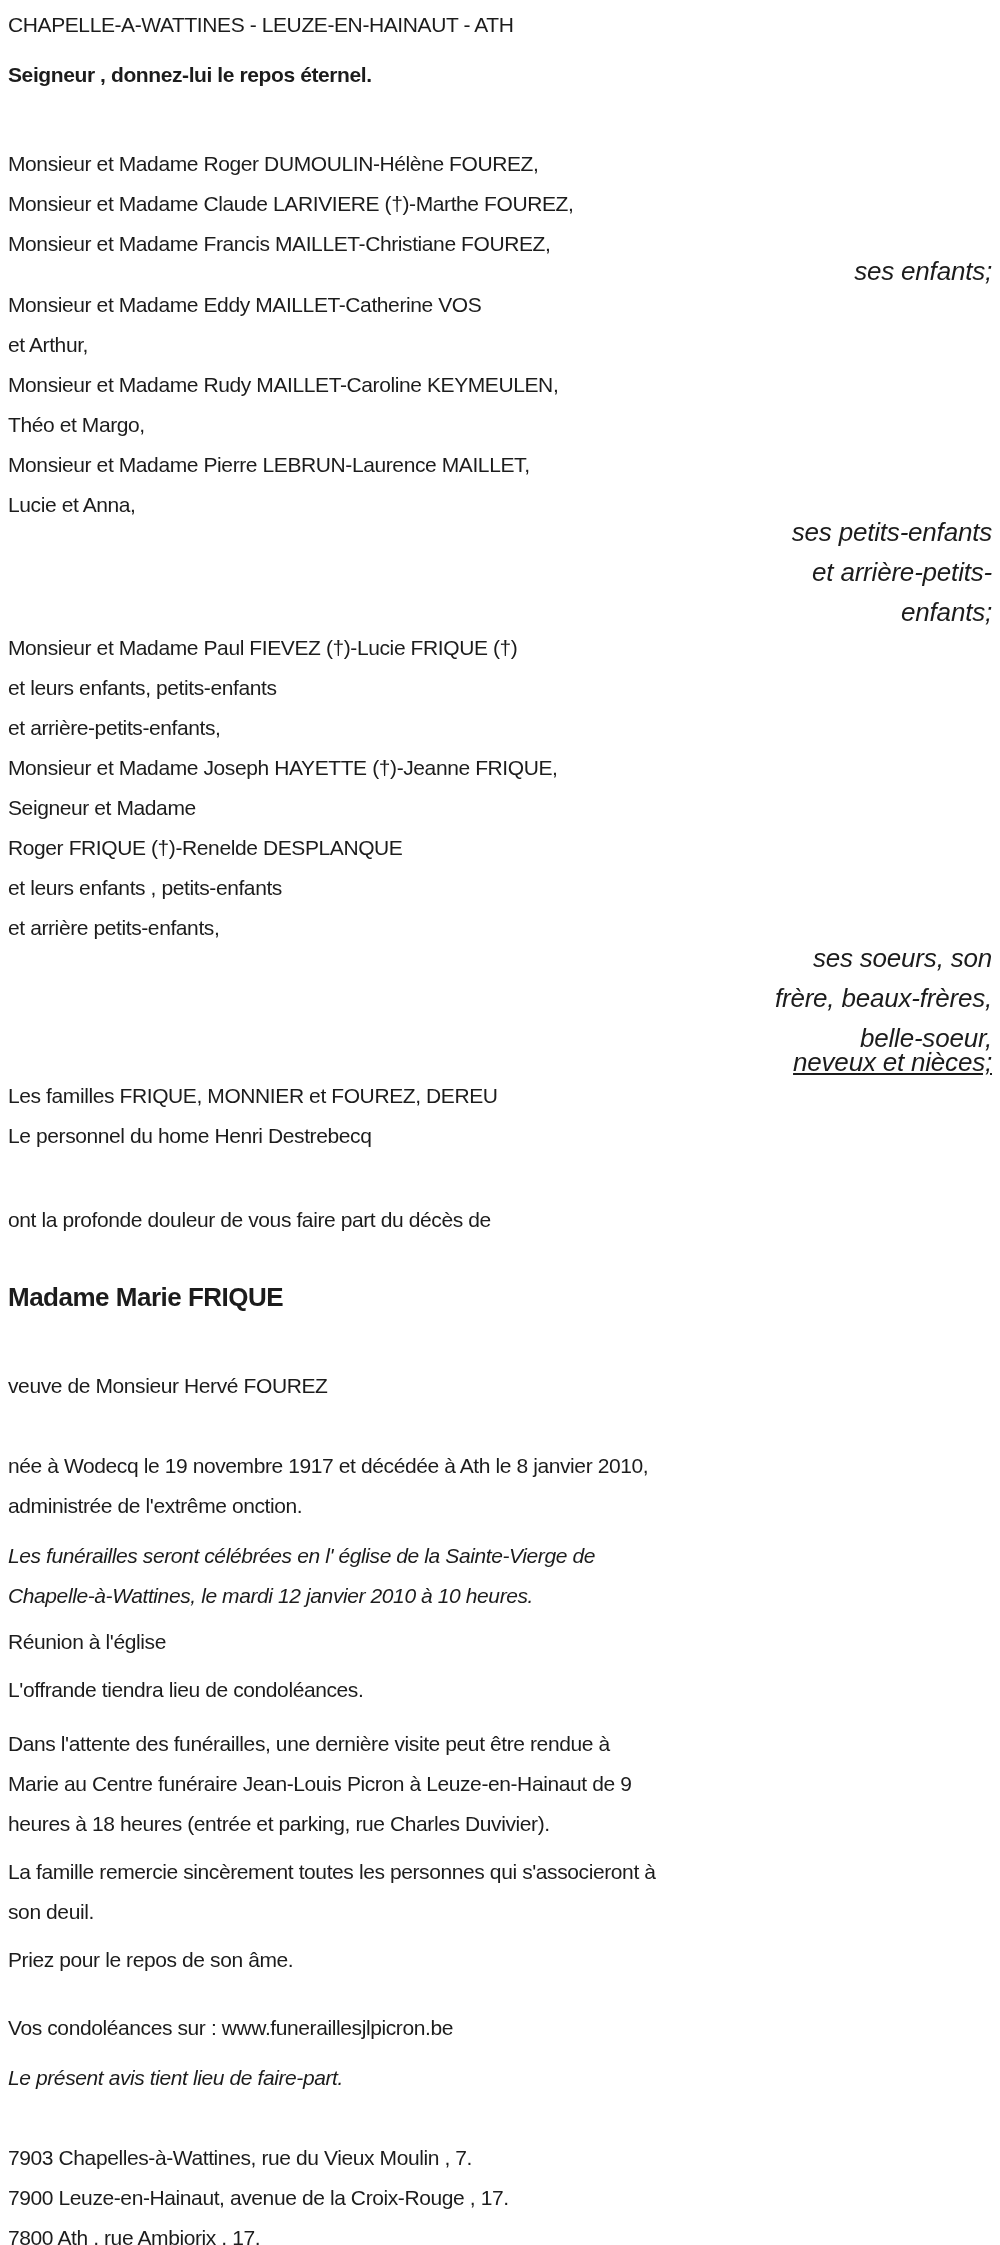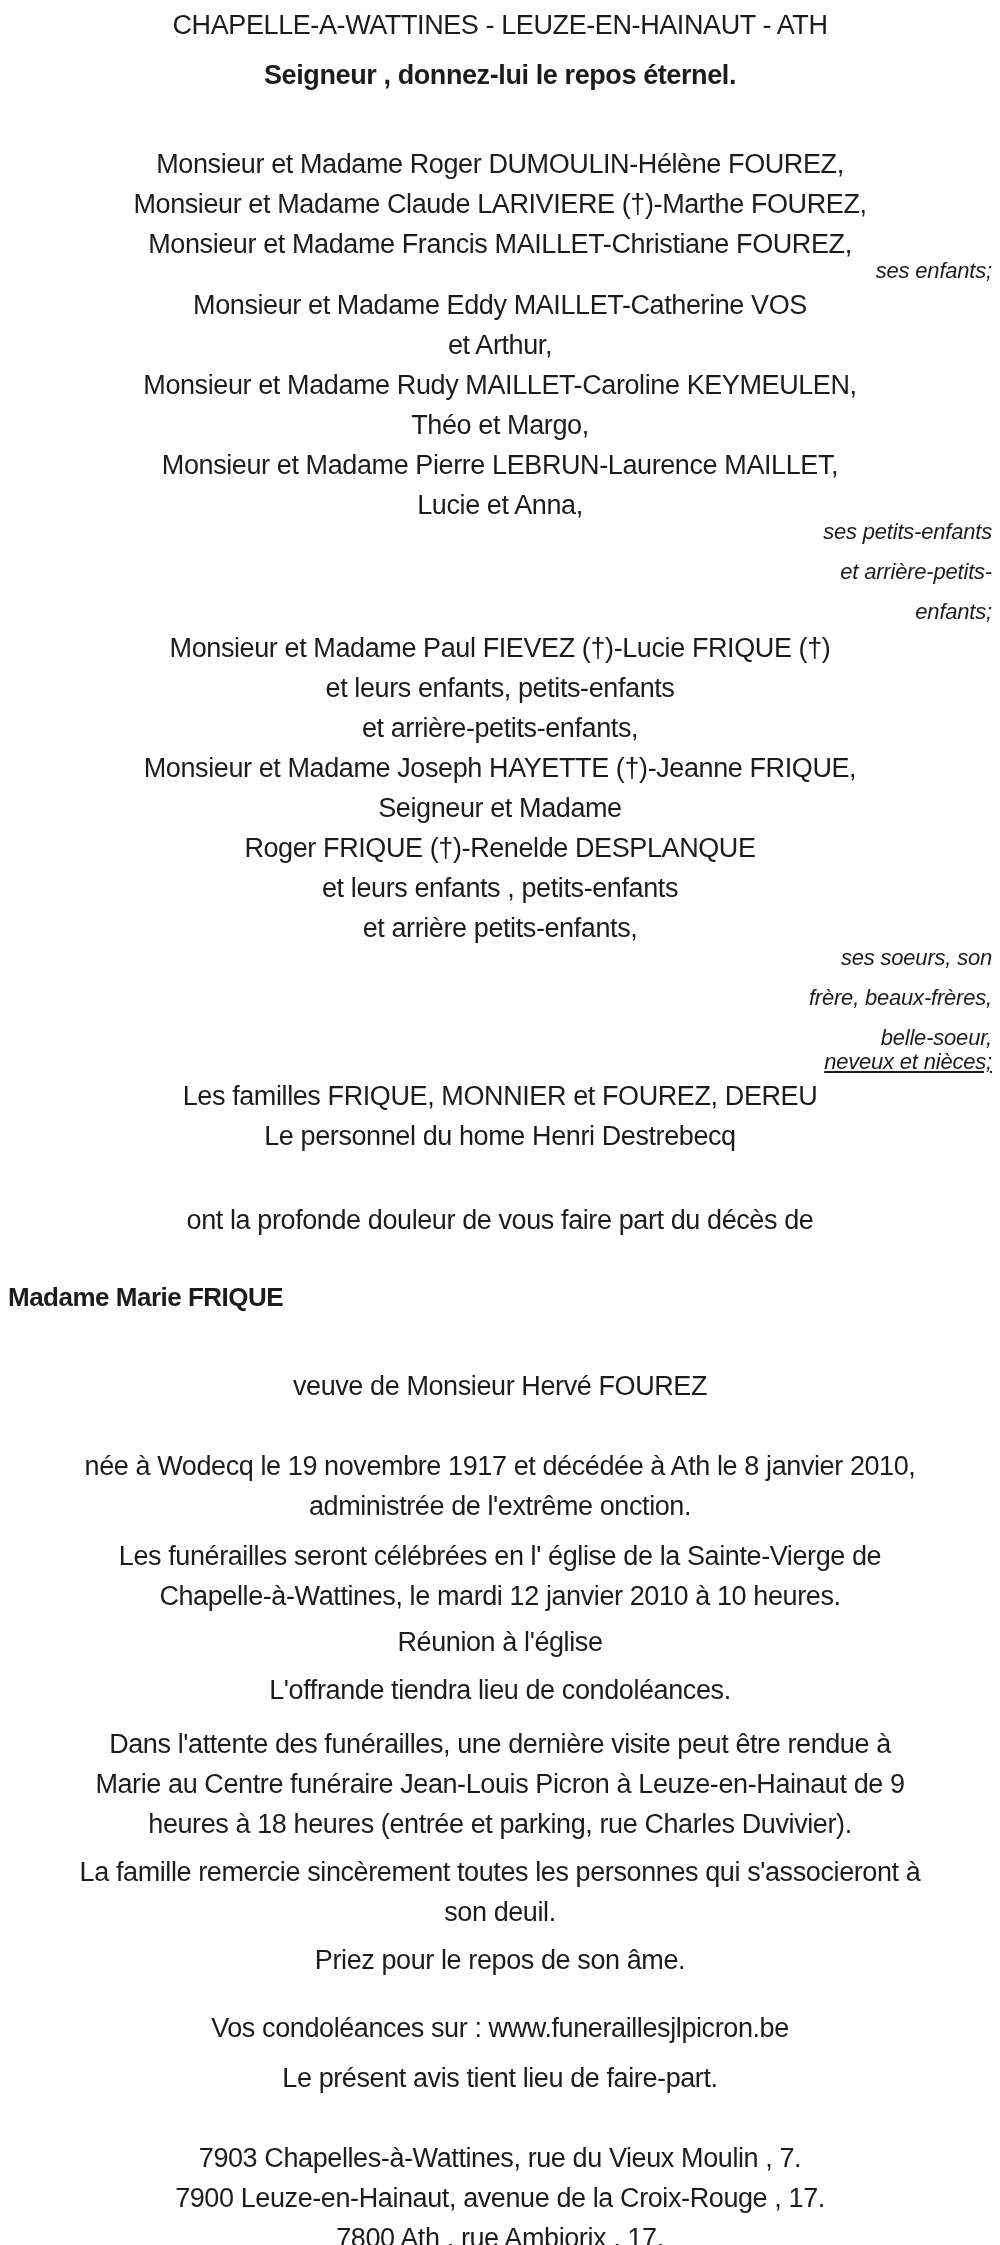--- a/index.html
+++ b/index.html
@@ -12,50 +12,49 @@
   .page {
     width: 1000px;
     min-height: 2245px;
     box-sizing: border-box;
     padding: 8px 8px 10px 8px;
     overflow: hidden;
     background: #ffffff;
   }
   
   .t {
-    font-size: 27px;
+    font-size: 21px;
     line-height: 40px;
     letter-spacing: -0.4px;
     white-space: nowrap;
     font-stretch: semi-condensed;
-    text-align: center;
   }
   .header-line { line-height: 34px; }
   .epitaph { font-weight: 700; line-height: 34px; margin-top: 16px; }
   
   .aside {
     font-style: italic;
     text-align: right;
-    font-size: 22px;
+    font-size: 26px;
     letter-spacing: -0.2px;
     line-height: 40px;
     white-space: nowrap;
     font-stretch: normal;
   }
   .deceased-name {
     font-size: 26px;
     font-weight: 700;
     line-height: 46px;
     letter-spacing: -0.5px;
     white-space: nowrap;
     margin-top: 34px;
   }
   .mt6  { margin-top: 6px; }
   .mt8  { margin-top: 8px; }
-  .mt10 { margin-top: 10px; }
+  .mt10 { margin-top: 10px; font-style: italic; }
   .mt12 { margin-top: 28px; }
   .mt14 { margin-top: 14px; }
   .mt40 { margin-top: 40px; }
   .mt44 { margin-top: 44px; }
   .mt46 { margin-top: 46px; }
   .mt52 { margin-top: 52px; }
   .mt-n10 { margin-top: -10px; }
   .mt-n13 { margin-top: -13px; }
   .mt-n16 { margin-top: -16px; text-decoration: underline; }
   .mb-n4  { margin-bottom: -4px; }

